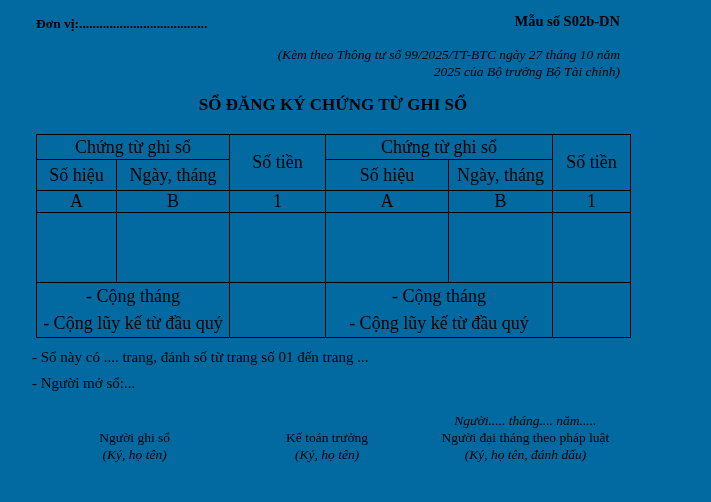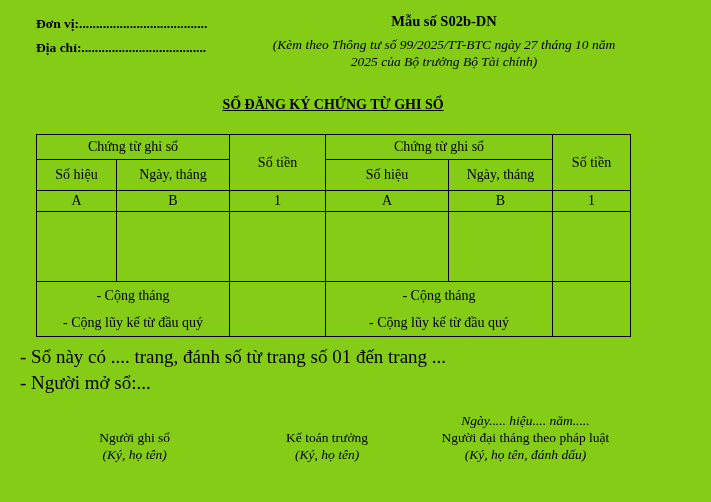--- a/index.html
+++ b/index.html
@@ -1,67 +1,66 @@
 <!DOCTYPE html>
 <html><head>
 <meta charset="utf-8">
 <style>
   html,body{margin:0;padding:0;background:#fff;}
   .page{
     position:relative;
     width:711px;height:502px;
-    background:#84cc16;
+    background:#0369a1;
     font-family:"Liberation Serif", serif;
     color:#000;
     overflow:hidden;
   }
   
   .hdr-left{position:absolute;left:36px;top:12px;font-weight:bold;font-size:13.5px;line-height:24px;white-space:nowrap;}
-  .hdr-right{position:absolute;left:268px;top:12px;width:352px;text-align:center;}
+  .hdr-right{position:absolute;left:268px;top:12px;width:352px;text-align:right;}
   .form-no{font-weight:bold;font-size:14.5px;line-height:19px;}
-  .form-ref{font-style:italic;font-size:13.5px;line-height:16.5px;margin-top:6px;}
+  .form-ref{font-style:italic;font-size:13.5px;line-height:16.5px;margin-top:16px;}
   
   .title-wrap{position:absolute;left:36px;top:96px;width:594px;text-align:center;}
-  .doc-title{font-weight:bold;font-size:14px;line-height:18px;text-decoration:underline;}
+  .doc-title{font-weight:bold;font-size:17px;line-height:18px;}
   .doc-subtitle{font-weight:bold;font-style:italic;font-size:13.5px;line-height:16px;}
   
   table.reg{
     position:absolute;left:36px;top:134px;
     width:594px;border-collapse:collapse;table-layout:fixed;
-    font-size:14px;
+    font-size:18px;
   }
   table.reg td{border:1px solid #000;text-align:center;vertical-align:middle;padding:0;overflow:hidden;}
   tr.r-group td{height:24px;}
   tr.r-sub td{height:30px;}
   tr.r-code td{height:20px;}
   tr.r-empty td{height:69px;}
   tr.r-total td{height:53px;}
   td.cell-total{text-align:left;vertical-align:middle;padding-left:5px;}
   td.cell-total .tl{line-height:27px;white-space:nowrap;}
   
-  .notes{position:absolute;left:20px;top:344px;font-size:19px;line-height:26px;}
+  .notes{position:absolute;left:32px;top:344px;font-size:15px;line-height:26px;}
   
   .sig-row{position:absolute;left:36px;top:412px;width:594px;display:flex;justify-content:space-between;}
   .sig-col{text-align:center;font-size:13.5px;}
   .sig-col.c1{width:200px;}
   .sig-col.c2{width:190px;}
   .sig-col.c3{width:212px;}
   .sig-date{font-style:italic;line-height:17px;}
   .sig-title{font-weight:normal;line-height:17px;}
   .sig-note{font-style:italic;line-height:17px;}
   .sig-spacer{height:17px;}
 </style>
 </head>
 <body>
 
 <div class="page">
 
   <div class="hdr-left">
     <div>Đơn vị:......................................</div>
-    <div>Địa chỉ:.....................................</div>
   </div>
   <div class="hdr-right">
     <div class="form-no">Mẫu số S02b-DN</div>
     <div class="form-ref">(Kèm theo Thông tư số 99/2025/TT-BTC ngày 27 tháng 10 năm 2025 của Bộ trưởng Bộ Tài chính)</div>
   </div>
 
   <div class="title-wrap">
     <div class="doc-title">SỔ ĐĂNG KÝ CHỨNG TỪ GHI SỔ</div>
   </div>
 
@@ -128,19 +127,19 @@
       <div class="sig-spacer"></div>
       <div class="sig-title">Người ghi sổ</div>
       <div class="sig-note">(Ký, họ tên)</div>
     </div>
     <div class="sig-col c2">
       <div class="sig-spacer"></div>
       <div class="sig-title">Kế toán trưởng</div>
       <div class="sig-note">(Ký, họ tên)</div>
     </div>
     <div class="sig-col c3">
-      <div class="sig-date">Ngày..... hiệu.... năm.....</div>
+      <div class="sig-date">Người..... tháng.... năm.....</div>
       <div class="sig-title">Người đại tháng theo pháp luật</div>
       <div class="sig-note">(Ký, họ tên, đánh dấu)</div>
     </div>
   </div>
 
 </div>
 
 </body></html>

